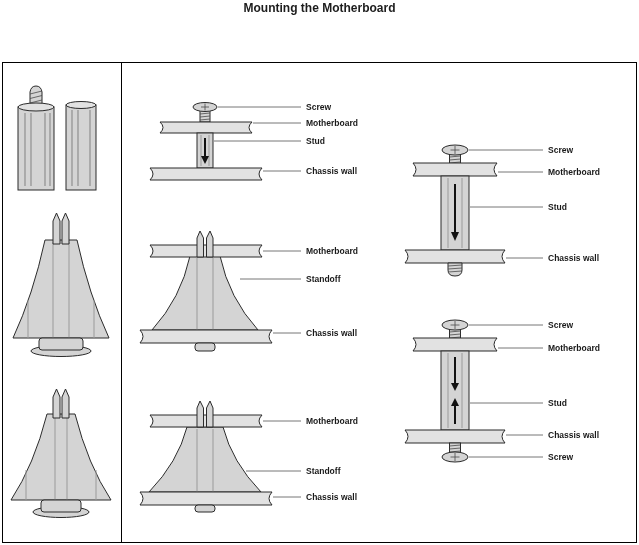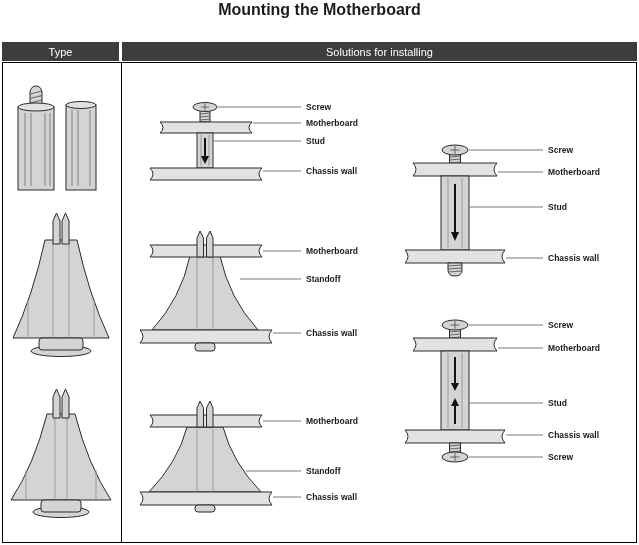--- a/index.html
+++ b/index.html
@@ -1,20 +1,20 @@
 <!DOCTYPE html>
 <html><head>
 <meta charset="utf-8">
 <style>
   * { margin:0; padding:0; box-sizing:border-box; }
   html,body { background:#fff; }
   body { width:639px; height:545px; font-family:"Liberation Sans", sans-serif; }
   .page { position:relative; width:639px; height:545px; background:#fff; overflow:hidden; }
   .title { position:absolute; top:1px; left:0; width:100%; text-align:center;
-           font-size:16px; font-weight:bold; color:#1c1c1c; }
+           font-size:12px; font-weight:bold; color:#1c1c1c; }
   .header { position:absolute; top:42px; left:2px; width:635px; height:19px; display:flex; gap:3px; }
   .hcell { background:#3d3d3d; color:#fff; font-size:11px; display:flex;
            align-items:center; justify-content:center; }
   .hcell.type { width:117px; }
   .hcell.sol  { flex:1; }
   svg.diagram { position:absolute; top:0; left:0; }
   .part  { fill:#d4d4d4; stroke:#2b2b2b; stroke-width:1; }
   .plate { fill:#e2e2e2; stroke:#2b2b2b; stroke-width:1; }
   .shade { stroke:#9a9a9a; stroke-width:1.4; fill:none; }
   .inner { stroke:#9a9a9a; stroke-width:1; fill:none; }
@@ -24,24 +24,20 @@
   .arrowhead { fill:#111; stroke:none; }
   .lbl { font-family:"Liberation Sans", sans-serif; font-size:8.5px; font-weight:bold; fill:#1a1a1a; }
 </style>
 </head>
 <body>
 
 <div class="page">
 
   <div class="title">Mounting the Motherboard</div>
 
-  <div class="header">
-    <div class="hcell type">Type</div>
-    <div class="hcell sol">Solutions for installing</div>
-  </div>
 
   <svg class="diagram" width="639" height="545" viewBox="0 0 639 545">
 
     <rect x="2.5" y="62.5" width="634" height="480" fill="none" stroke="#000"></rect>
     <line x1="121.5" y1="62.5" x2="121.5" y2="542.5" stroke="#000"></line>
 
     <g>
       <path class="part" d="M30 107 L30 92 Q31 86 36 86 Q41 86 42 92 L42 107 Z"></path>
       <path class="thread" d="M30 103 L42 100 M30 98.5 L42 95.5 M30 94 L42 91"></path>
       <rect class="part" x="18" y="107" width="36" height="83"></rect>

